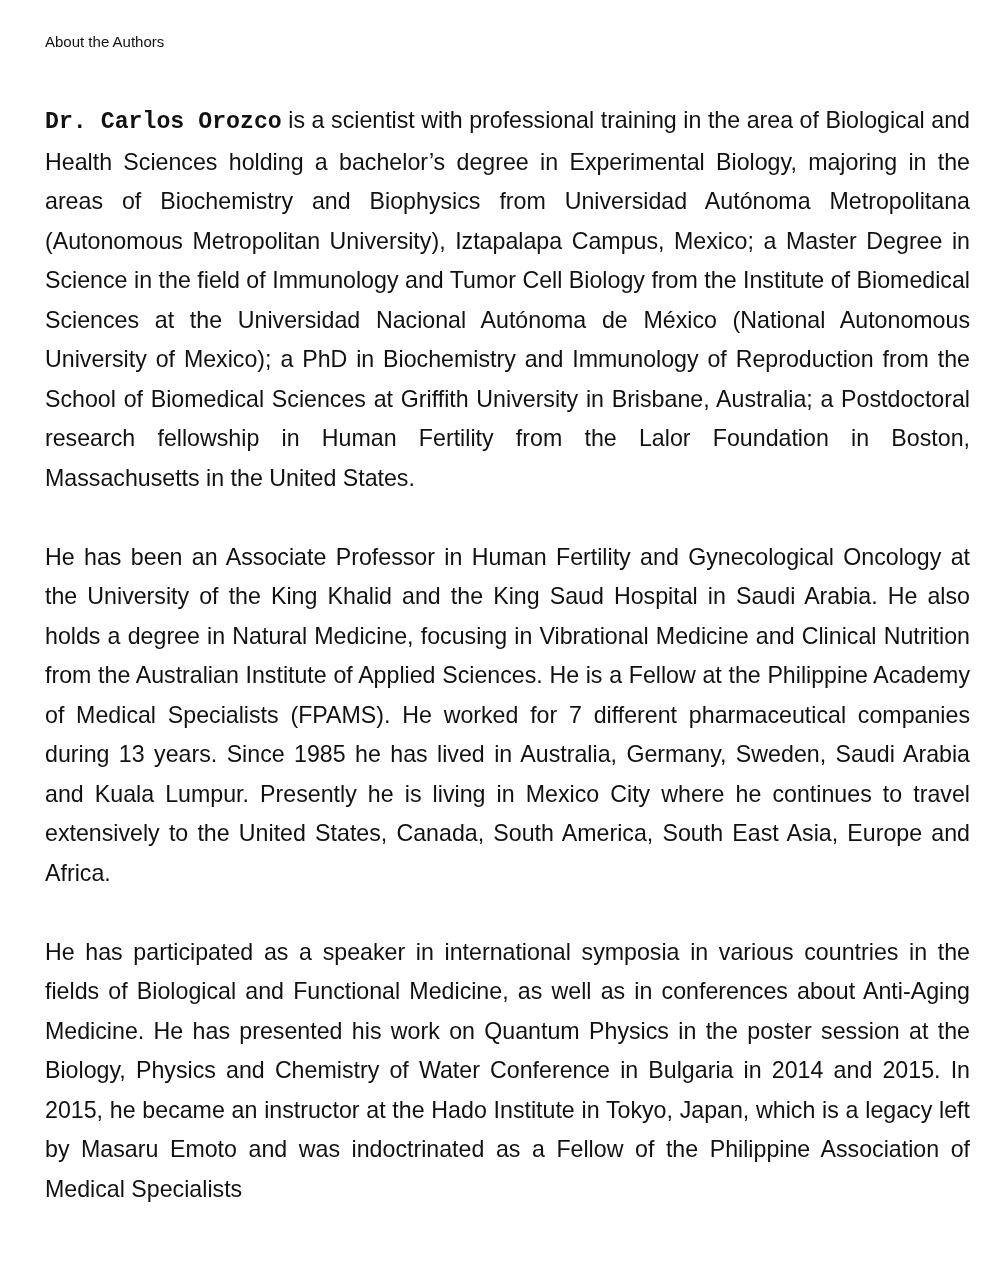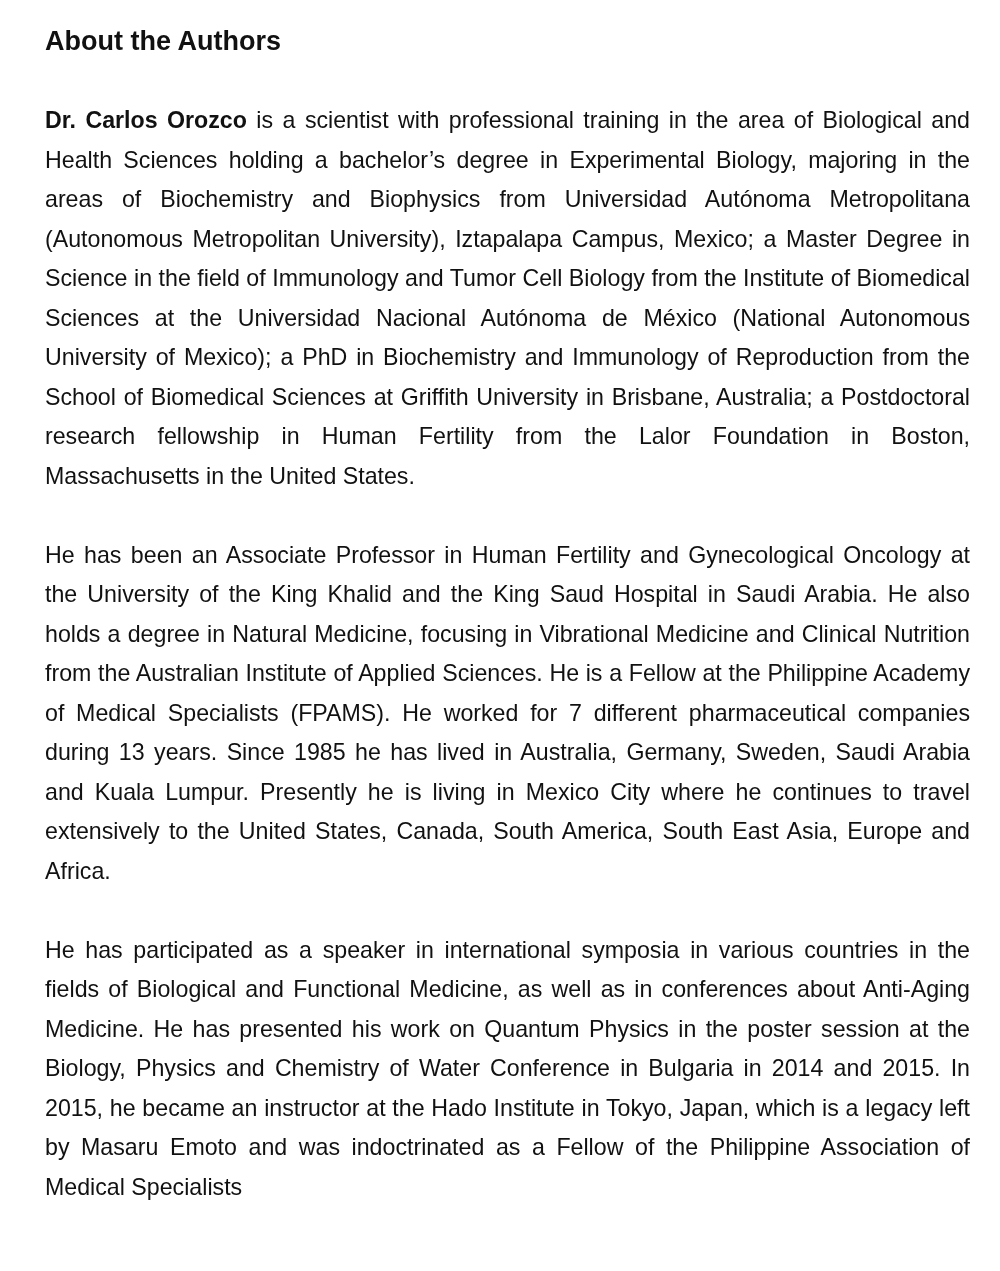--- a/index.html
+++ b/index.html
@@ -6,31 +6,31 @@
     body { width: 1000px; height: 1271px; overflow: hidden; }
     .page {
       position: relative;
       padding: 22px 30px 0 45px;
       color: #111111;
       font-family: "Liberation Sans", "DejaVu Sans", sans-serif;
       font-size: 23.2px;
       line-height: 39.5px;
     }
     .heading {
-      font-weight: bold;
+      font-weight: normal;
       margin: 0 0 39.5px 0;
-      font-size: 27px;
+      font-size: 15px;
     }
     .para {
       margin: 0 0 39.5px 0;
       text-align: justify;
       text-align-last: left;
       width: 925px;
     }
-    .name { font-weight: bold; }
+    .name { font-weight: bold; font-family: Liberation Mono, monospace; }
   </style>
 </head>
 <body>
 
 <div class="page">
   <div class="heading">About the Authors</div>
 
   <p class="para"><span class="name">Dr. Carlos Orozco</span><span> is a scientist with professional training in the area of Biological and Health Sciences holding a bachelor’s degree in Experimental Biology, majoring in the areas of Biochemistry and Biophysics from Universidad Autónoma Metropolitana (Autonomous Metropolitan University), Iztapalapa Campus, Mexico; a Master Degree in Science in the field of Immunology and Tumor Cell Biology from the Institute of Biomedical Sciences at the Universidad Nacional Autónoma de México (National Autonomous University of Mexico); a PhD in Biochemistry and Immunology of Reproduction from the School of Biomedical Sciences at Griffith University in Brisbane, Australia; a Postdoctoral research fellowship in Human Fertility from the Lalor Foundation in Boston, Massachusetts in the United States.</span></p>
 
   <p class="para">He has been an Associate Professor in Human Fertility and Gynecological Oncology at the University of the King Khalid and the King Saud Hospital in Saudi Arabia.  He also holds a degree in Natural Medicine, focusing in Vibrational Medicine and Clinical Nutrition from the Australian Institute of Applied Sciences. He is a Fellow at the Philippine Academy of Medical Specialists (FPAMS).  He worked for 7 different pharmaceutical companies during 13 years.  Since 1985 he has lived in Australia, Germany, Sweden, Saudi Arabia and Kuala Lumpur. Presently he is living in Mexico City where he continues to travel extensively to the United States, Canada, South America, South East Asia, Europe and Africa.</p>

